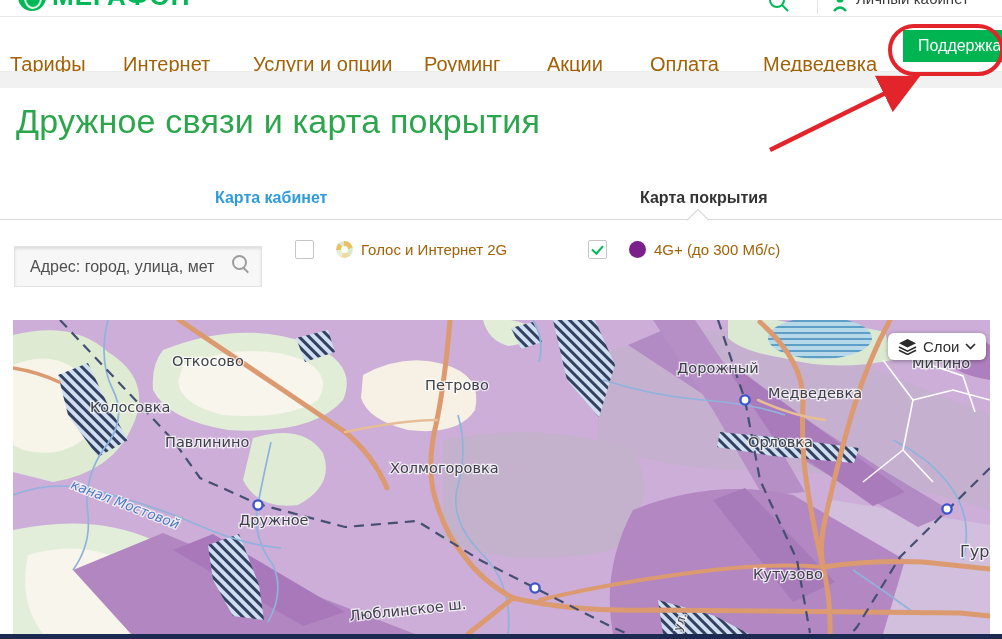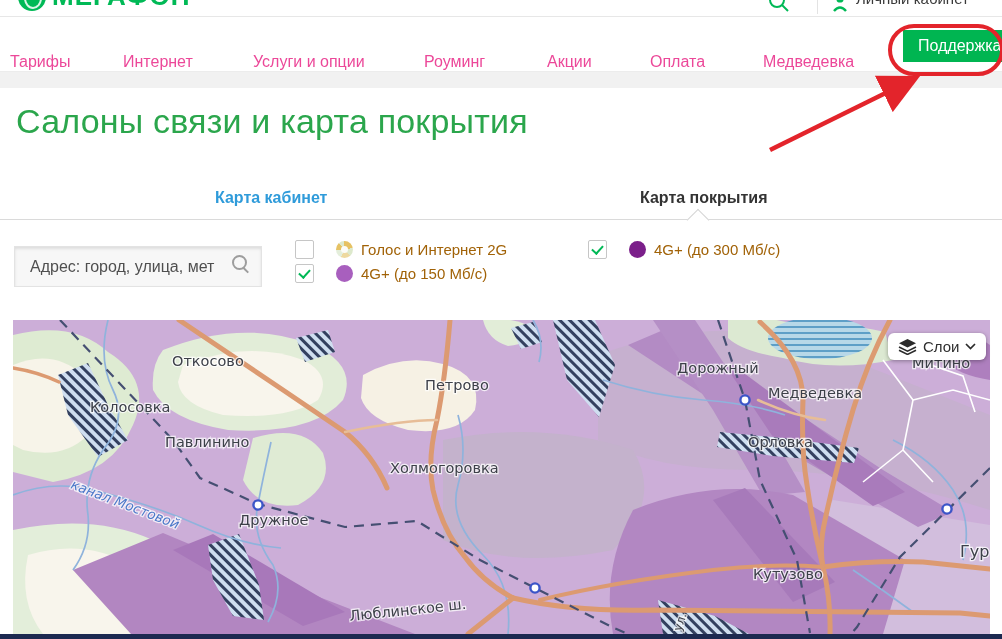--- a/index.html
+++ b/index.html
@@ -15,21 +15,21 @@
           border-radius:50%;border:2px solid rgba(255,255,255,.85);border-top-color:transparent;}
   .logo-text{font-size:26px;font-weight:bold;color:#00B956;text-transform:uppercase;letter-spacing:1px;}
   .top-search{position:absolute;left:768px;top:-9px;}
   .top-vdiv{position:absolute;left:817px;top:0;width:1px;height:14px;background:#e3e3e3;}
   .top-user{position:absolute;left:833px;top:-5px;}
   .account-label{position:absolute;left:856px;top:-10px;font-size:15px;color:#3a3a3a;white-space:nowrap;}
 
   
   .navbar{position:absolute;top:17px;left:0;width:1002px;height:54px;background:#fff;
           border-bottom:1px solid #ececec;}
-  .nav-item{position:absolute;top:36px;font-size:16px;color:#ec4899;cursor:pointer;white-space:nowrap;}
+  .nav-item{position:absolute;top:36px;font-size:20px;color:#a16207;cursor:pointer;white-space:nowrap;}
   .support-btn{position:absolute;left:903px;top:13px;height:32px;background:#00B551;color:#fff;
           font-size:16px;display:flex;align-items:center;padding:0 15px;cursor:pointer;}
 
   .gray-band{position:absolute;top:72px;left:0;width:1002px;height:16px;background:#f1f1f1;}
 
   
   .annot-ellipse{position:absolute;left:888px;top:24px;width:108px;height:44px;
           border:4px solid #E3242B;border-radius:28px;z-index:60;pointer-events:none;}
   .annot-arrow{position:absolute;left:0;top:0;z-index:60;pointer-events:none;}
 
@@ -115,42 +115,37 @@
 <div class="annot-ellipse"></div>
 <svg class="annot-arrow" width="1002" height="200" viewBox="0 0 1002 200">
   <defs>
     <marker id="ah" markerWidth="9" markerHeight="9" refX="6" refY="4.5" orient="auto">
       <path d="M0,0 L9,4.5 L0,9 Z" fill="#E3242B"></path>
     </marker>
   </defs>
   <line x1="770" y1="150" x2="908" y2="82" stroke="#E3242B" stroke-width="4.5" marker-end="url(#ah)"></line>
 </svg>
 
-<h1 class="page-title" style="margin:0">Салоны связи и карта покрытия</h1>
+<h1 class="page-title" style="margin:0">Дружное связи и карта покрытия</h1>
 <span class="tab tab-salons">Карта кабинет</span>
 <span class="tab tab-coverage">Карта покрытия</span>
 <div class="tabs-divider"></div>
 <div class="tab-notch"></div>
 
 <input class="addr-input" type="text" placeholder="Адрес: город, улица, мет" style="">
 <div class="addr-search-icon">
   <div class="lens"></div>
     <div class="handle"></div>
 </div>
 
 <div class="legend-group lg-1">
   <div class="legend-row">
     <div class="cbx"></div>
     <div class="dot dot-2g"></div>
     <span class="legend-label">Голос и Интернет 2G</span>
-  </div>
-  <div class="legend-row">
-    <div class="cbx checked"></div>
-    <div class="dot dot-150"></div>
-    <span class="legend-label">4G+ (до 150 Мб/с)</span>
   </div>
 </div>
 <div class="legend-group lg-2">
   <div class="legend-row">
     <div class="cbx checked"></div>
     <div class="dot dot-300"></div>
     <span class="legend-label">4G+ (до 300 Мб/с)</span>
   </div>
 </div>
 

